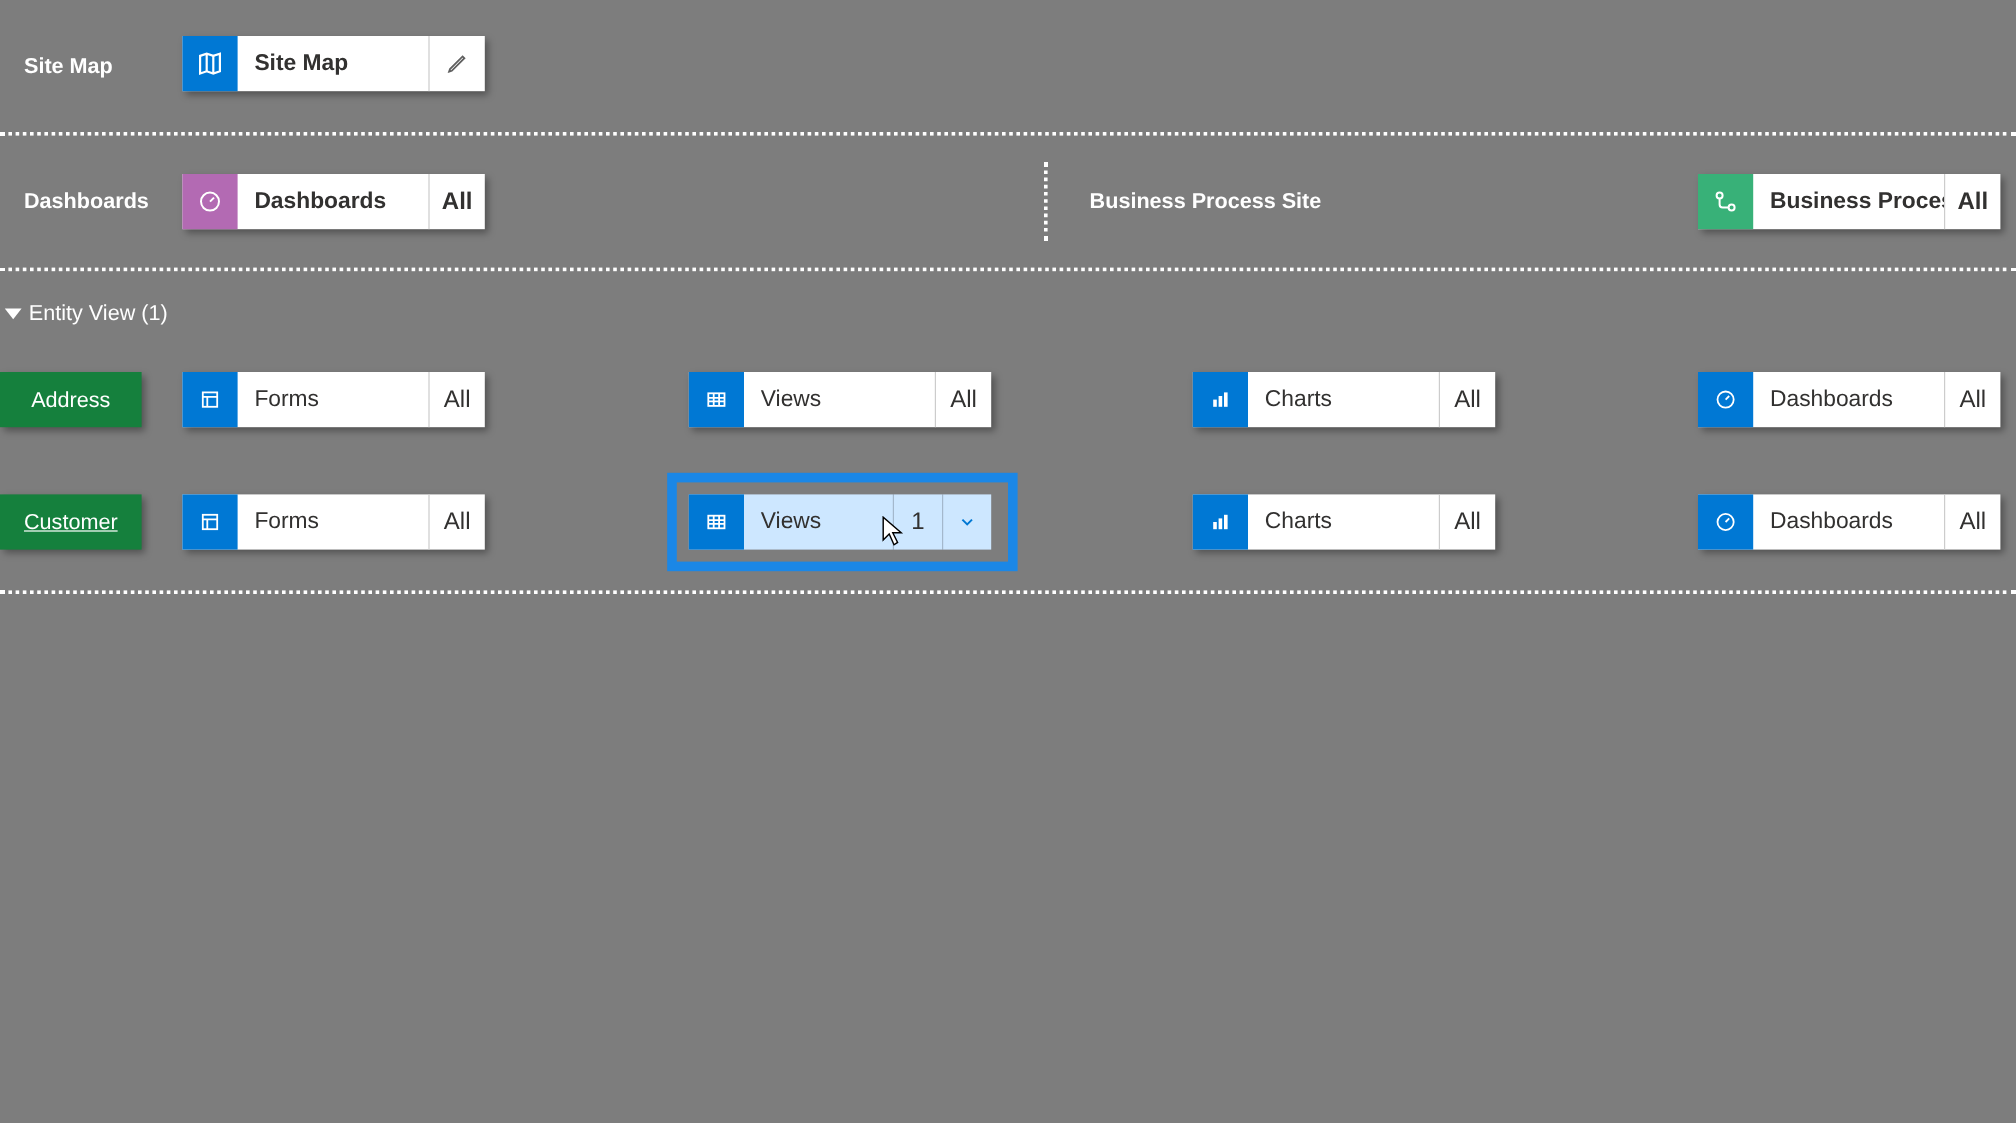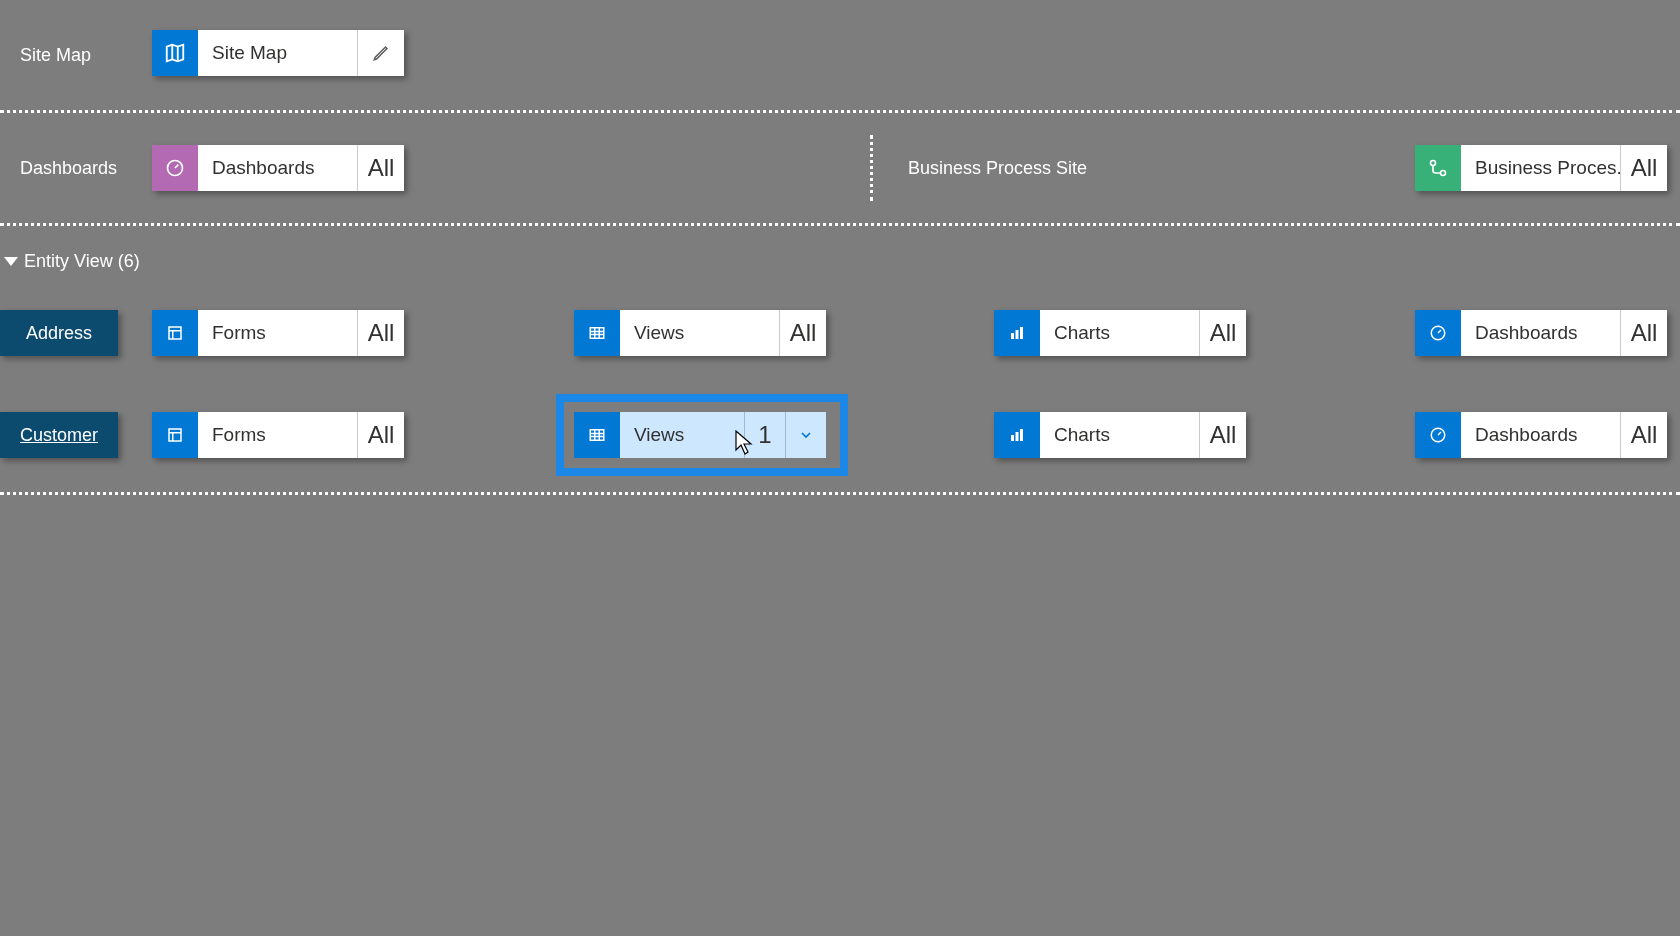--- a/index.html
+++ b/index.html
@@ -10,20 +10,21 @@
     background: #7d7d7d;
     font-family: "Segoe UI", Arial, sans-serif;
     color: #fff;
     overflow: hidden;
   }
   .row {
     display: flex;
     align-items: center;
     position: relative;
     height: 110px;
+    font-weight: bold;
   }
   .dotted-sep {
     border-bottom: 3px dotted #fff;
     height: 0;
     width: 1680px;
   }
   .section-label {
     position: absolute;
     left: 20px;
     top: 50%;
@@ -69,39 +70,39 @@
     white-space: nowrap;
     overflow: hidden;
     text-overflow: ellipsis;
   }
   .card .suffix {
     width: 46px;
     display: flex;
     align-items: center;
     justify-content: center;
     color: #323130;
-    font-size: 24px;
+    font-size: 20px;
     border-left: 1px solid #ccc;
     flex-shrink: 0;
   }
   .card .chev {
     width: 40px;
     display: flex;
     align-items: center;
     justify-content: center;
     border-left: 1px solid rgba(0,0,0,0.15);
     flex-shrink: 0;
   }
   
   .entity-btn {
     position: absolute;
     left: 0;
     width: 118px;
     height: 46px;
-    background: #0c4a6e;
+    background: #15803d;
     color: #fff;
     font-size: 18px;
     display: flex;
     align-items: center;
     justify-content: center;
     box-shadow: 3px 3px 6px rgba(0,0,0,0.35);
     cursor: pointer;
   }
   
   .entity-header {
@@ -188,21 +189,21 @@
       </svg>
     </div>
     <div class="label">Business Proces...</div>
     <div class="suffix">All</div>
   </div>
 </div>
 <div class="dotted-sep"></div>
 
 <div class="entity-header">
   <span class="tri"></span>
-  <span>Entity View (6)</span>
+  <span>Entity View (1)</span>
 </div>
 
 <div style="position:relative; height:96px;">
   <div class="entity-btn" style="top:24px;">
     <span>Address</span>
   </div>
 
   <div class="card" style="left:152px; top:24px; width:252px;">
     <div class="icon bg-blue">
       <svg width="18" height="18" viewBox="0 0 24 24" fill="none" stroke="#fff" stroke-width="2">

